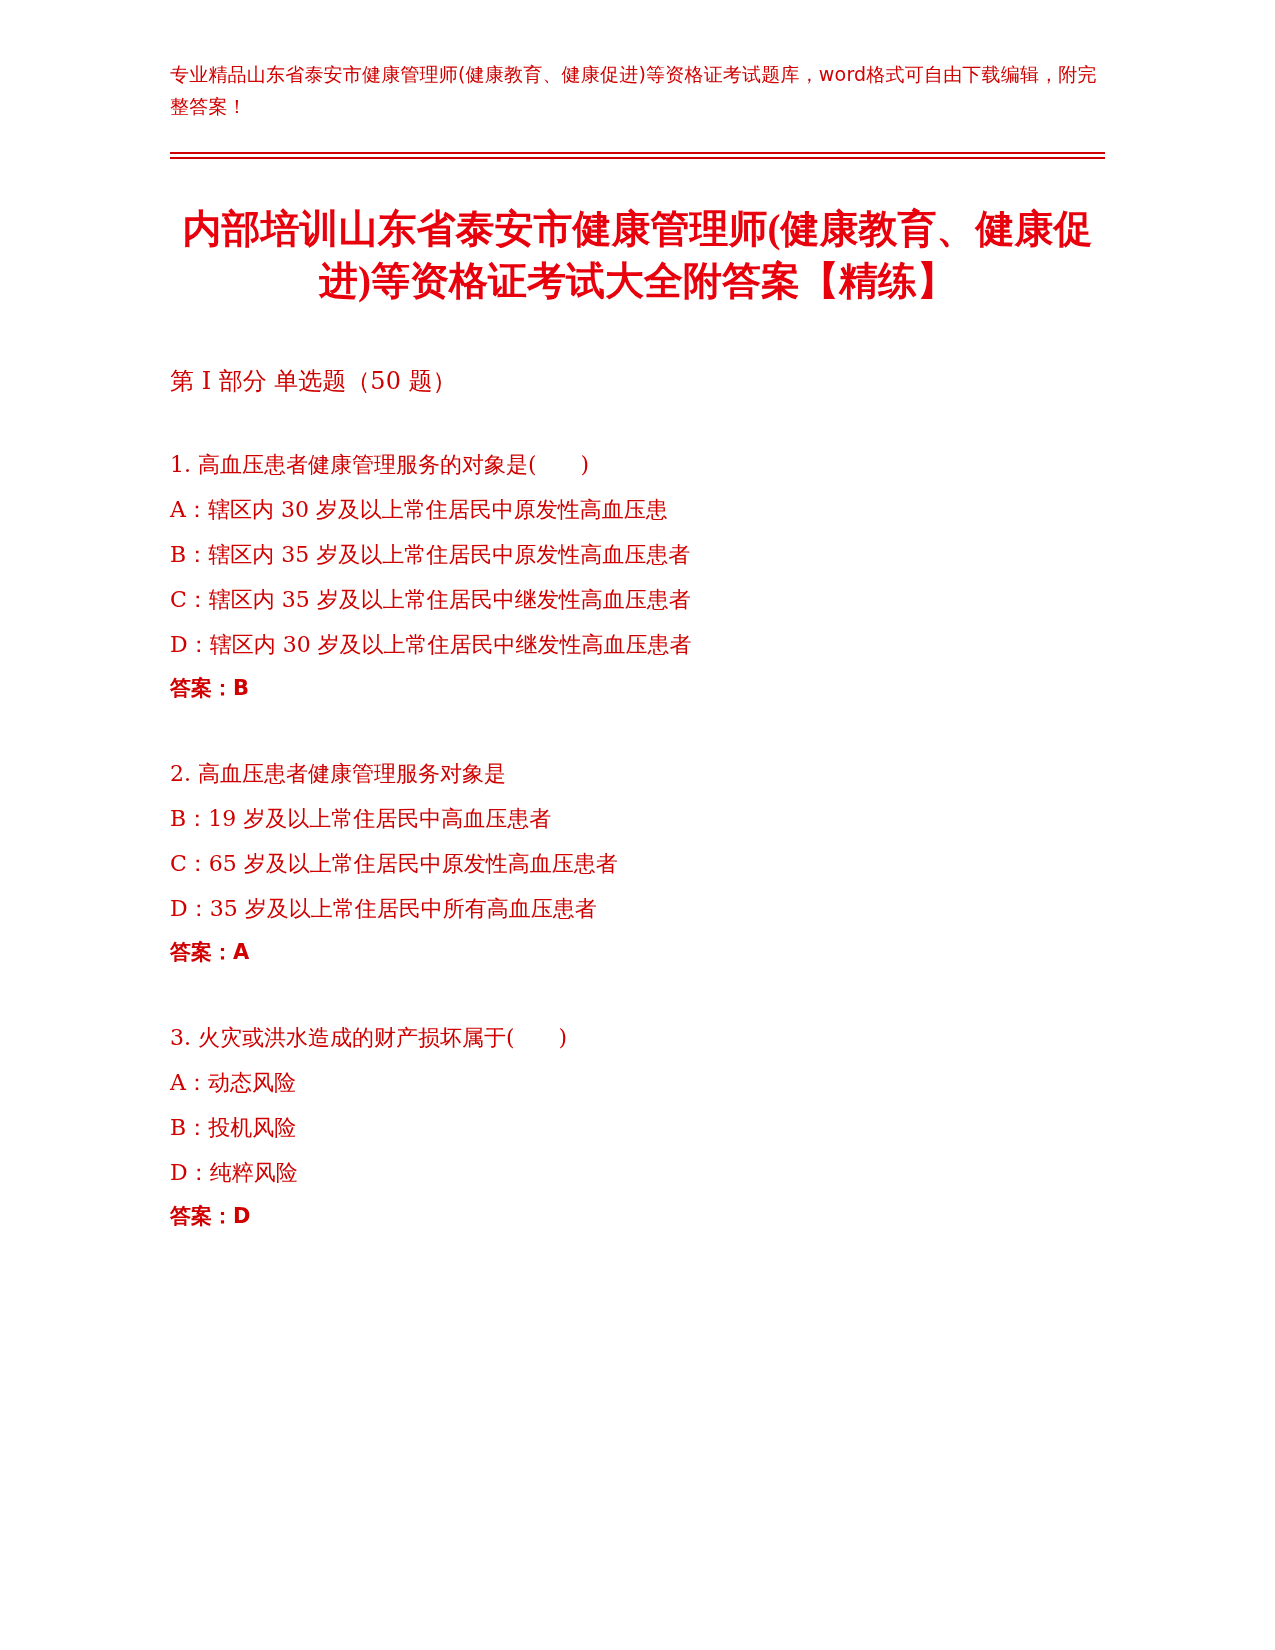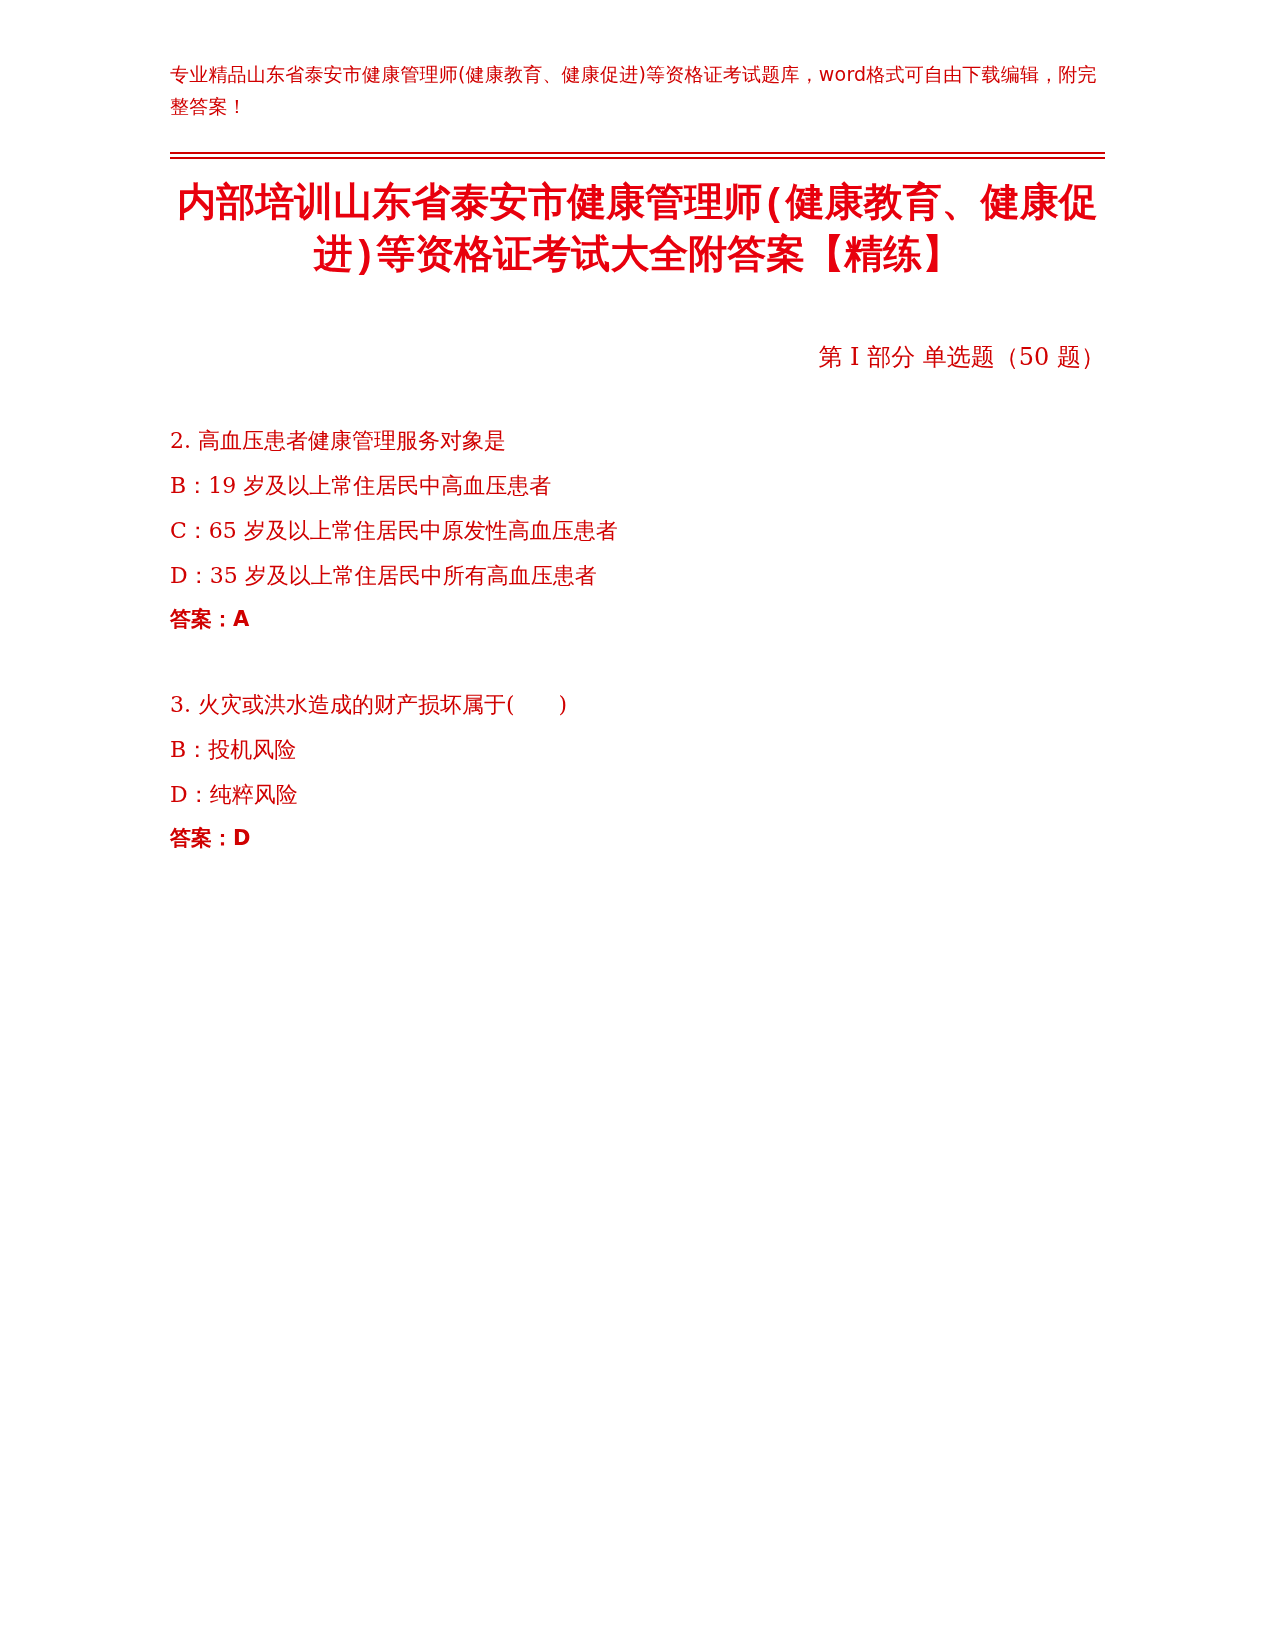--- a/index.html
+++ b/index.html
@@ -29,32 +29,32 @@
   }
   .hr-double {
     margin: 30px 0 0 0;
     border: none;
     border-top: 2px solid #d00000;
     border-bottom: 2px solid #d00000;
     height: 3px;
     box-sizing: content-box;
   }
   .doc-title {
-    margin-top: 20px;
-    font-family: Liberation Mono, monospace;
+    margin-top: 44px;
+    font-family: Liberation Serif, serif;
     font-weight: bold;
     font-size: 39px;
     line-height: 52px;
     text-align: center;
     color: #e8000d;
     letter-spacing: 0px;
   }
   .section-title {
     margin-top: 58px;
-    text-align: right;
+    text-align: left;
     font-family: "DejaVu Serif", serif;
     font-size: 24px;
     color: #d00000;
   }
   .questions {
     margin-top: 45px;
   }
   .q-block {
     margin-bottom: 42px;
   }
@@ -86,31 +86,40 @@
   <div class="header-note">专业精品山东省泰安市健康管理师(健康教育、健康促进)等资格证考试题库，word格式可自由下载编辑，附完整答案！</div>
 
   <hr class="hr-double">
 
   <div class="doc-title">内部培训山东省泰安市健康管理师(健康教育、健康促进)等资格证考试大全附答案【精练】</div>
 
   <div class="section-title">第 I 部分 单选题（50 题）</div>
 
   <div class="questions">
 
+    <div class="q-block">
+      <div class="q-stem">1. 高血压患者健康管理服务的对象是(　　)</div>
+      <div class="q-option">A：辖区内 30 岁及以上常住居民中原发性高血压患</div>
+      <div class="q-option">B：辖区内 35 岁及以上常住居民中原发性高血压患者</div>
+      <div class="q-option">C：辖区内 35 岁及以上常住居民中继发性高血压患者</div>
+      <div class="q-option">D：辖区内 30 岁及以上常住居民中继发性高血压患者</div>
+      <div class="q-answer">答案：B</div>
+    </div>
 
     <div class="q-block">
       <div class="q-stem">2. 高血压患者健康管理服务对象是</div>
       <div class="q-option">B：19 岁及以上常住居民中高血压患者</div>
       <div class="q-option">C：65 岁及以上常住居民中原发性高血压患者</div>
       <div class="q-option">D：35 岁及以上常住居民中所有高血压患者</div>
       <div class="q-answer">答案：A</div>
     </div>
 
     <div class="q-block">
       <div class="q-stem">3. 火灾或洪水造成的财产损坏属于(　　)</div>
+      <div class="q-option">A：动态风险</div>
       <div class="q-option">B：投机风险</div>
       <div class="q-option">D：纯粹风险</div>
       <div class="q-answer">答案：D</div>
     </div>
 
   </div>
 
 </div>
 
 </body></html>

